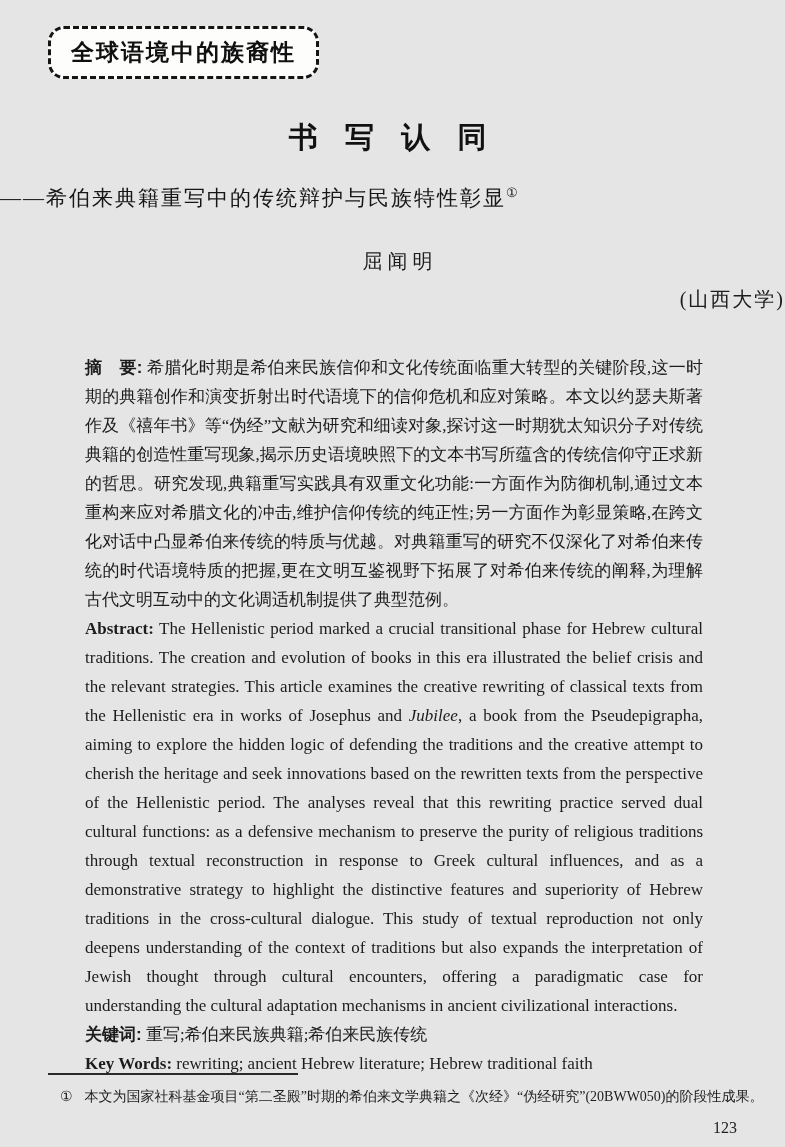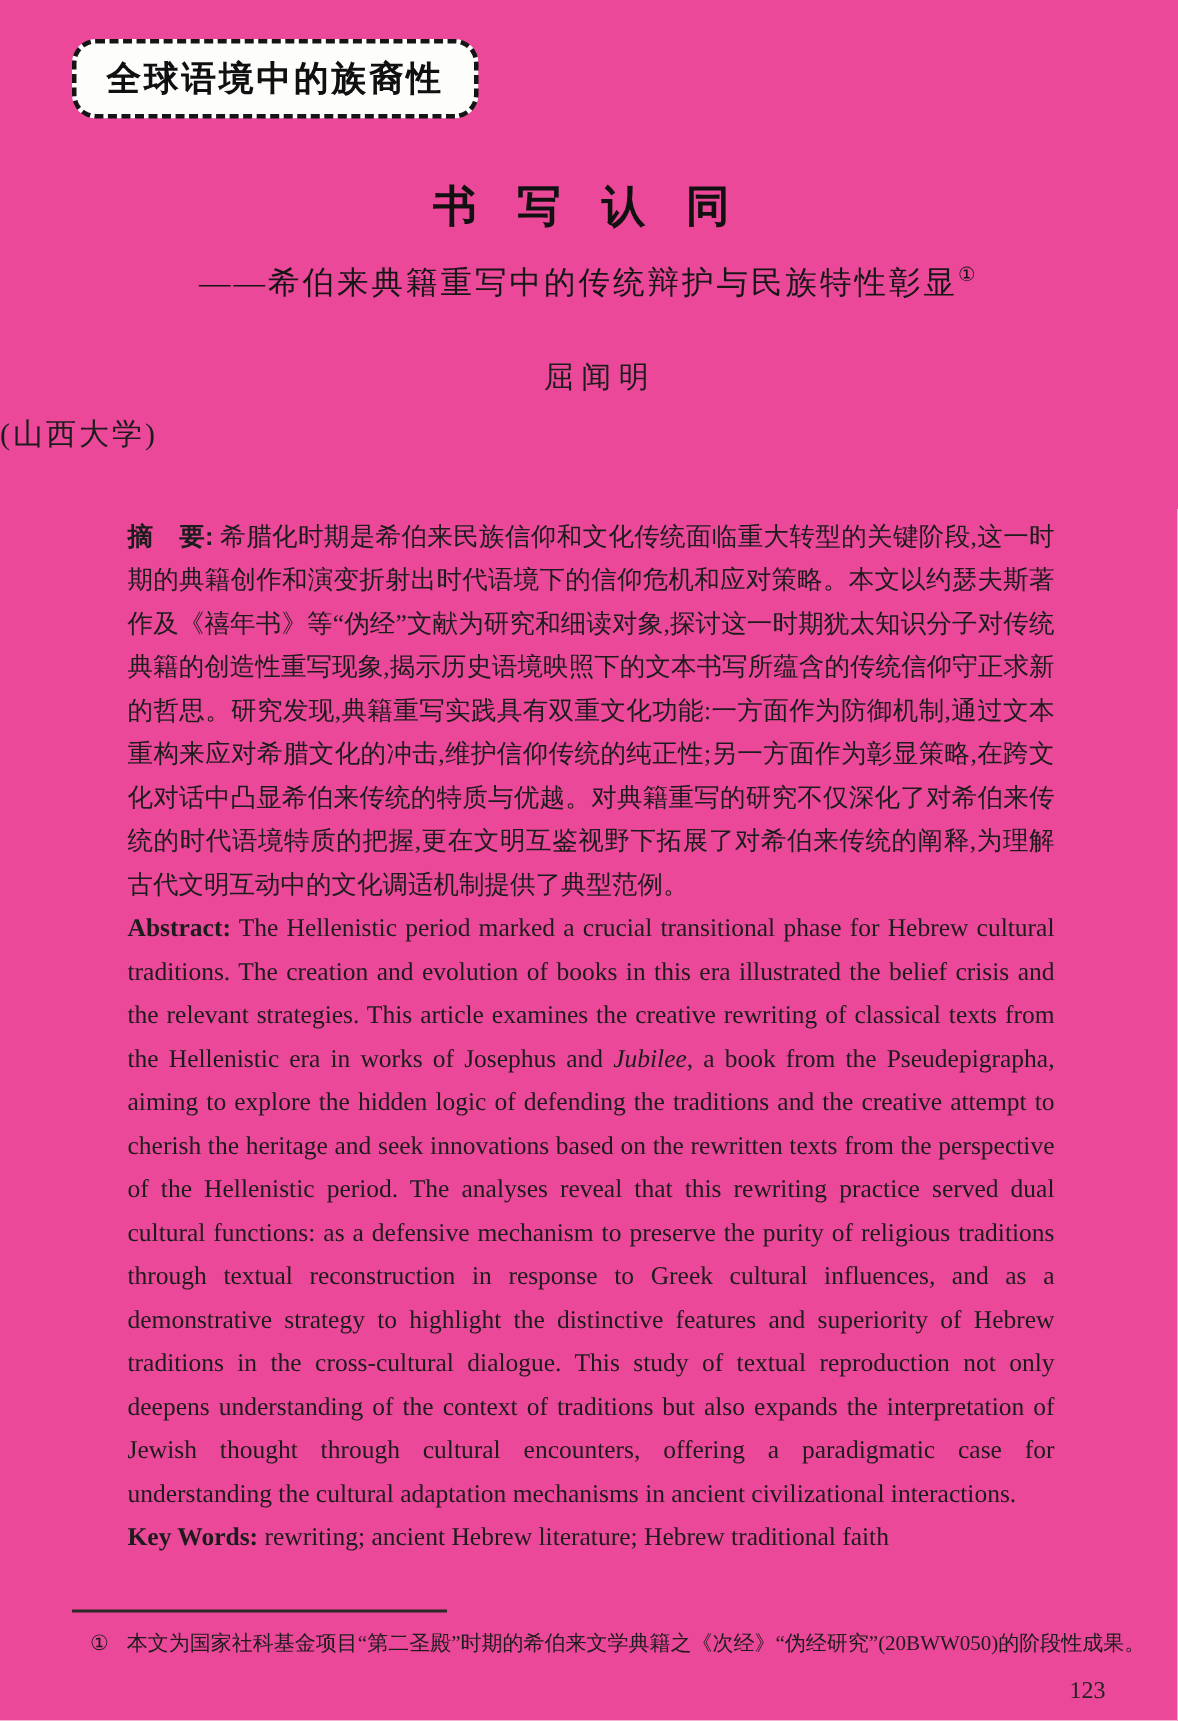--- a/index.html
+++ b/index.html
@@ -5,21 +5,21 @@
   * { margin: 0; padding: 0; box-sizing: border-box; }
   html, body { background: #ffffff; }
   body {
     font-family: "Liberation Serif", "DejaVu Serif", serif;
     color: #1c1c1c;
   }
   .page {
     position: relative;
     width: 785px;
     height: 1147px;
-    background: #ec4899;
+    background: #e5e5e5;
     overflow: hidden;
     margin: 0 auto;
   }
   .badge {
     position: absolute;
     left: 48px;
     top: 26px;
     border: 3px dashed #151515;
     border-radius: 16px;
     padding: 8px 20px;
@@ -34,39 +34,39 @@
   }
   .title {
     margin-top: 118px;
     text-align: center;
     font-size: 29px;
     font-weight: bold;
     letter-spacing: 10px;
     color: #111;
   }
   .subtitle {
-    margin-top: 16px;
-    text-align: center;
+    margin-top: 26px;
+    text-align: left;
     font-size: 21px;
     letter-spacing: 2px;
     color: #161616;
   }
   .subtitle sup {
     font-size: 13px;
   }
   .author {
     margin-top: 36px;
     text-align: center;
     font-size: 20px;
     letter-spacing: 5px;
     padding-left: 15px;
   }
   .affiliation {
     margin-top: 11px;
-    text-align: left;
+    text-align: right;
     font-size: 20px;
     letter-spacing: 2px;
   }
   .abstract, .keywords {
     margin-left: 85px;
     margin-right: 82px;
     font-size: 17px;
     line-height: 29px;
     text-align: justify;
   }
@@ -126,20 +126,24 @@
   <p class="abstract cn">
     <span class="label-cn">摘　要:</span>
     <span>希腊化时期是希伯来民族信仰和文化传统面临重大转型的关键阶段,这一时期的典籍创作和演变折射出时代语境下的信仰危机和应对策略。本文以约瑟夫斯著作及《禧年书》等“伪经”文献为研究和细读对象,探讨这一时期犹太知识分子对传统典籍的创造性重写现象,揭示历史语境映照下的文本书写所蕴含的传统信仰守正求新的哲思。研究发现,典籍重写实践具有双重文化功能:一方面作为防御机制,通过文本重构来应对希腊文化的冲击,维护信仰传统的纯正性;另一方面作为彰显策略,在跨文化对话中凸显希伯来传统的特质与优越。对典籍重写的研究不仅深化了对希伯来传统的时代语境特质的把握,更在文明互鉴视野下拓展了对希伯来传统的阐释,为理解古代文明互动中的文化调适机制提供了典型范例。</span>
   </p>
 
   <p class="abstract en">
     <span class="label-en">Abstract:</span>
     <span>The Hellenistic period marked a crucial transitional phase for Hebrew cultural traditions. The creation and evolution of books in this era illustrated the belief crisis and the relevant strategies. This article examines the creative rewriting of classical texts from the Hellenistic era in works of Josephus and </span><i>Jubilee</i><span>, a book from the Pseudepigrapha, aiming to explore the hidden logic of defending the traditions and the creative attempt to cherish the heritage and seek innovations based on the rewritten texts from the perspective of the Hellenistic period. The analyses reveal that this rewriting practice served dual cultural functions: as a defensive mechanism to preserve the purity of religious traditions through textual reconstruction in response to Greek cultural influences, and as a demonstrative strategy to highlight the distinctive features and superiority of Hebrew traditions in the cross-cultural dialogue. This study of textual reproduction not only deepens understanding of the context of traditions but also expands the interpretation of Jewish thought through cultural encounters, offering a paradigmatic case for understanding the cultural adaptation mechanisms in ancient civilizational interactions.</span>
   </p>
 
+  <p class="keywords">
+    <span class="label-cn">关键词:</span>
+    <span>重写;希伯来民族典籍;希伯来民族传统</span>
+  </p>
 
   <p class="keywords">
     <span class="label-en">Key Words:</span>
     <span>rewriting; ancient Hebrew literature; Hebrew traditional faith</span>
   </p>
 
   <div class="footnote-area">
     <div class="footnote-rule"></div>
     <p class="footnote">
       <span class="fn-num">①</span><span>本文为国家社科基金项目“第二圣殿”时期的希伯来文学典籍之《次经》“伪经研究”(20BWW050)的阶段性成果。</span>

